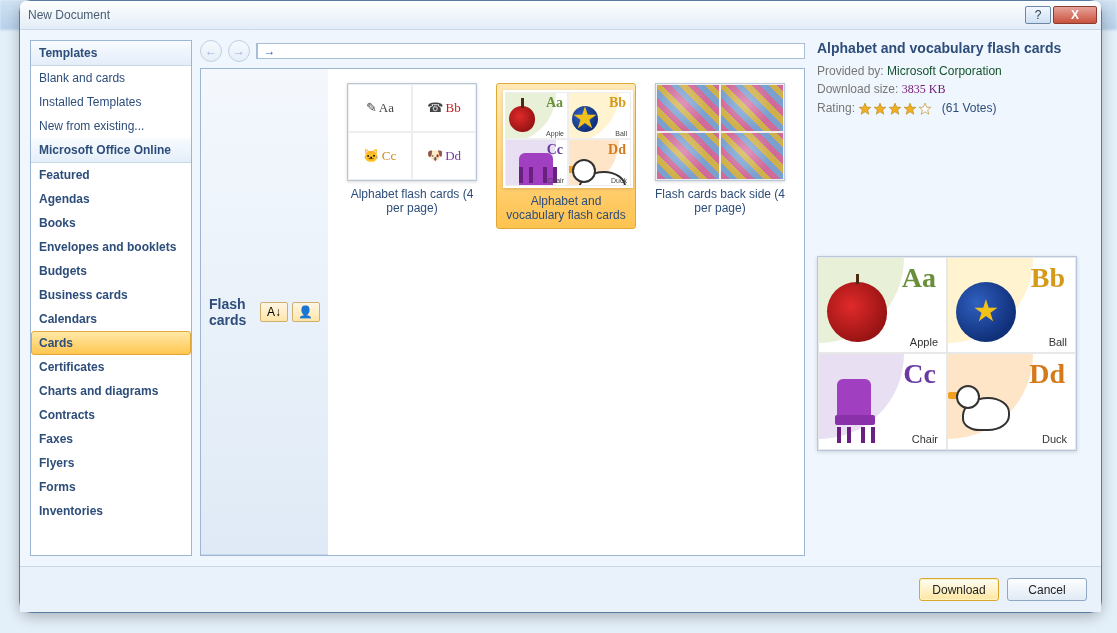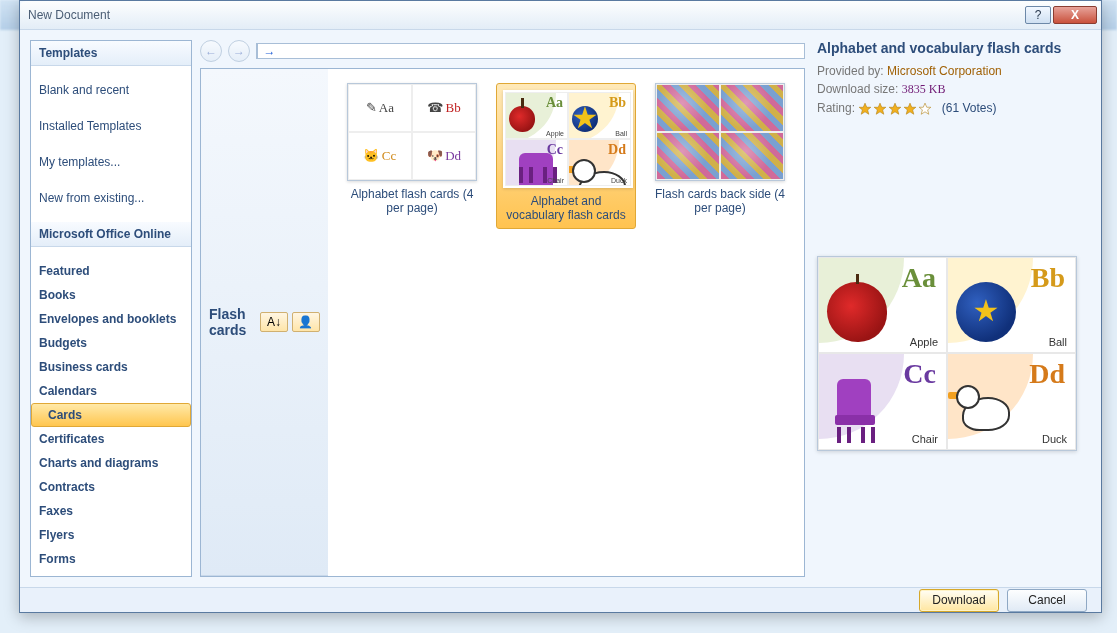--- a/index.html
+++ b/index.html
@@ -1,48 +1,48 @@
 <!DOCTYPE html>
 <html><head>
 <meta charset="utf-8">
 <style>
   * { box-sizing: border-box; margin: 0; padding: 0; font-family: "Segoe UI", Tahoma, sans-serif; font-size: 12px; }
   body { background: #e3eff9; width: 1117px; height: 633px; overflow: hidden; }
   .bg-app { position: absolute; top: 0; left: 0; right: 0; height: 30px; background: linear-gradient(#cde1f3, #aac8e5); filter: blur(1px); opacity: 0.8;}
   .bg-app2 { position: absolute; top:0; right:0; width: 150px; height:30px; color:#b8c8da; font-family:serif; font-size:22px; display:flex; align-items:center;}
   .dialog {
     position: absolute; top: 0; left: 19px; width: 1083px; height: 613px;
-    background: #f3f9ff; border: 1px solid #5a7aa0; border-radius: 0;
+    background: #f3f9ff; border: 1px solid #5a7aa0; border-radius: 12px;
     box-shadow: 0 4px 14px rgba(0,0,0,0.25);
     display: flex; flex-direction: column;
   }
   .titlebar {
     height: 28px; background: linear-gradient(#fdfefe,#e3edf7);
     border-radius: 6px 6px 0 0; display: flex; align-items: center; padding: 0 4px 0 8px;
     color: #4a5d74;
   }
   .titlebar .title { flex: 1; font-size: 12px; }
   .titlebar .ctl { width: 30px; height: 18px; margin-left: 2px; border: 1px solid #6c88a8; border-radius: 2px;
      display:flex; align-items:center; justify-content:center; background: linear-gradient(#f2f8ff,#cfe0f2); color:#2a3a50;}
   .titlebar .ctl.help { width: 26px; }
   .titlebar .ctl.close { width: 44px; background: linear-gradient(#e7a39a,#c9513c); color:#fff; border-color:#8a3c30;}
   .titlebar .ctl.close span{ font-weight:bold;}
   .content { flex: 1; display: flex; padding: 10px; gap: 0; overflow:hidden; background:#f0f6fd; border-top:1px solid #c8d8ea;}
-  .sidebar { width: 162px; border: 1px solid #9cb6d3; background: #fff; display:flex; flex-direction:column;gap:12px;}
+  .sidebar { width: 162px; border: 1px solid #9cb6d3; background: #fff; display:flex; flex-direction:column;}
   .sidebar .section-head {
     background: linear-gradient(#f8fbff,#e4eef9); font-weight: bold; color: #2d4d7a;
     padding: 5px 8px; border-bottom:1px solid #c8d8ea;
   }
   .sidebar-scroll { flex:1; overflow-y:scroll;font-weight:bold;}
   .sidebar-scroll::-webkit-scrollbar { width: 17px; background:#eef3f8;}
   .sidebar-scroll::-webkit-scrollbar-thumb { background:#cdd9e6; border:1px solid #aab9cb;}
   .sidebar .item { padding: 5px 8px; color: #2d4d7a; cursor: pointer; }
   .sidebar .item.selected {
     background: linear-gradient(#ffe9a8,#ffc64f); border:1px solid #e0a836; border-radius:3px;
-    padding:4px 16px;
+    padding:4px 7px;
   }
   .main { flex: 1; margin: 0 8px; display: flex; flex-direction: column; min-width:0;}
   .searchbar { display: flex; align-items: center; gap: 6px; margin-bottom: 6px;}
   .navbtn { width: 22px; height: 22px; border: 1px solid #8fa8c4; border-radius: 11px; background:linear-gradient(#fdfeff,#dce8f5);
      display:flex; align-items:center; justify-content:center; color:#4362b5;}
   .navbtn.disabled { opacity:0.5; }
   .searchbox { flex:1; display:flex; border:1px solid #a8bed7; background:#fff;}
   .searchbox input { flex:1; border:none; padding:3px 6px; outline:none; color:#222;}
   .searchbox .go { width:24px; border-left:1px solid #a8bed7; display:flex; align-items:center; justify-content:center; color:#1a5bd6;}
   .listpane { flex:1; border:1px solid #9cb6d3; background:#fff; display:flex; overflow:hidden;}
@@ -62,21 +62,21 @@
   .thumb .cell .pic { position:absolute; left:3px; bottom:6px; width:26px; height:26px;}
   .thumb.back .cell { background: repeating-linear-gradient(45deg,#d06a9a 0 6px,#7aa0d0 6px 12px,#d0b04a 12px 18px);}
   .thumb.back .cell::after{content:""; position:absolute; inset:0; background: radial-gradient(circle at 40% 40%, rgba(255,255,255,0.3), transparent 55%);}
   .thumb .cell .corner{ position:absolute; width:50px; height:50px; border-radius:0 0 50px 0;}
   .thumb1 .cell{ display:flex; align-items:center; justify-content:center; gap:2px;}
   .thumb1 .cell .let{ font-family:serif; font-size:13px; color:#444;}
   .thumb1 .cell .let.r{color:#c02020;} .thumb1 .cell .let.o{color:#d08a1a;} .thumb1 .cell .let.p{color:#7a3aa0;}
   .detail { width: 278px; background:#f0f6fd; padding: 0 4px;}
   .detail h3 { color:#2d4d7a; font-size:14px; font-weight:bold; margin-bottom:8px;}
   .detail .row { color:#777; margin-bottom:4px;}
-  .detail .row a { color:#a16207; text-decoration:none;}
+  .detail .row a { color:#14532d; text-decoration:none;}
   .detail .row .val { color:#701a75;font-family:Liberation Serif, serif;}
   .stars { display:inline-flex; gap:1px; vertical-align:middle;}
   .star { width:14px; height:14px; display:inline-block; position:relative;}
   .star svg{ width:14px; height:14px;}
   .votes { color:#2d4d7a; margin-left:6px;}
   .preview { margin-top:140px; width:260px; height:195px; border:1px solid #b8c8da; background:#fff; box-shadow:0 1px 4px rgba(0,0,0,0.15);
     display:grid; grid-template-columns:1fr 1fr; grid-template-rows:1fr 1fr;}
   .preview .pcell{ position:relative; border:0.5px solid #e8e8e8;}
   .preview .pcell .corner{ position:absolute; top:0; left:0; width:85px; height:85px; border-radius:0 0 90px 0;}
   .preview .pcell.c1 .corner{background:#e8f0d8;} .preview .pcell.c2 .corner{background:#fff3d0;}
@@ -92,21 +92,21 @@
   .ball::after{content:"★"; color:#f2c21a; position:absolute; top:50%; left:50%; transform:translate(-50%,-55%); font-size:30px;}
   .chair{position:relative;}
   .chair::before{content:""; position:absolute; left:10px; top:0; width:34px; height:38px; background:#a040c0; border-radius:6px 6px 2px 2px;}
   .chair::after{content:""; position:absolute; left:8px; top:36px; width:40px; height:10px; background:#8a30a8; border-radius:2px;}
   .chair .leg1,.chair .leg2,.chair .leg3,.chair .leg4{position:absolute; width:4px; height:16px; background:#6a2080; bottom:-4px;}
   .chair .leg1{left:10px;} .chair .leg2{left:20px;} .chair .leg3{left:34px;} .chair .leg4{left:44px;}
   .duck{position:relative;}
   .duck::before{content:""; position:absolute; left:6px; top:18px; width:44px; height:30px; background:#fff; border:2px solid #333; border-radius:60% 50% 50% 40%;}
   .duck::after{content:""; position:absolute; left:0px; top:6px; width:20px; height:20px; background:#fff; border:2px solid #333; border-radius:50%;}
   .duck .beak{position:absolute; left:-8px; top:13px; width:12px; height:7px; background:#f2a020; border-radius:2px 0 0 2px;}
-  .footer { height:25px; border-top:1px solid #c8d8ea; background:#e9f1fb; display:flex; align-items:center; justify-content:flex-end; padding:0 14px; gap:8px;}
+  .footer { height:46px; border-top:1px solid #c8d8ea; background:#e9f1fb; display:flex; align-items:center; justify-content:flex-end; padding:0 14px; gap:8px;}
   .btn { min-width:80px; height:23px; border:1px solid #8fa8c4; background:linear-gradient(#fdfeff,#e0eaf5); border-radius:3px; padding:0 12px; cursor:pointer; color:#222;}
   .btn.primary { border:1px solid #d6a82a; background:linear-gradient(#fffef5,#ffe6a0); box-shadow: inset 0 0 0 1px #fff3c6;}
 </style>
 </head>
 <body>
 
 <div class="bg-app"></div>
 <div class="bg-app2">AaB</div>
 
 <div class="dialog">
@@ -117,27 +117,27 @@
       </div>
     <div class="ctl close">
         <span>X</span>
       </div>
   </div>
 
   <div class="content">
 
     <div class="sidebar">
       <div class="section-head">Templates</div>
-      <div class="item">Blank and recent</div>
+      <div class="item">Blank and cards</div>
       <div class="item">Installed Templates</div>
-      <div class="item">My templates...</div>
       <div class="item">New from existing...</div>
       <div class="section-head">Microsoft Office Online</div>
       <div class="sidebar-scroll">
         <div class="item">Featured</div>
+        <div class="item">Agendas</div>
         <div class="item">Books</div>
         <div class="item">Envelopes and booklets</div>
         <div class="item">Budgets</div>
         <div class="item">Business cards</div>
         <div class="item">Calendars</div>
         <div class="item selected">Cards</div>
         <div class="item">Certificates</div>
         <div class="item">Charts and diagrams</div>
         <div class="item">Contracts</div>
         <div class="item">Faxes</div>

